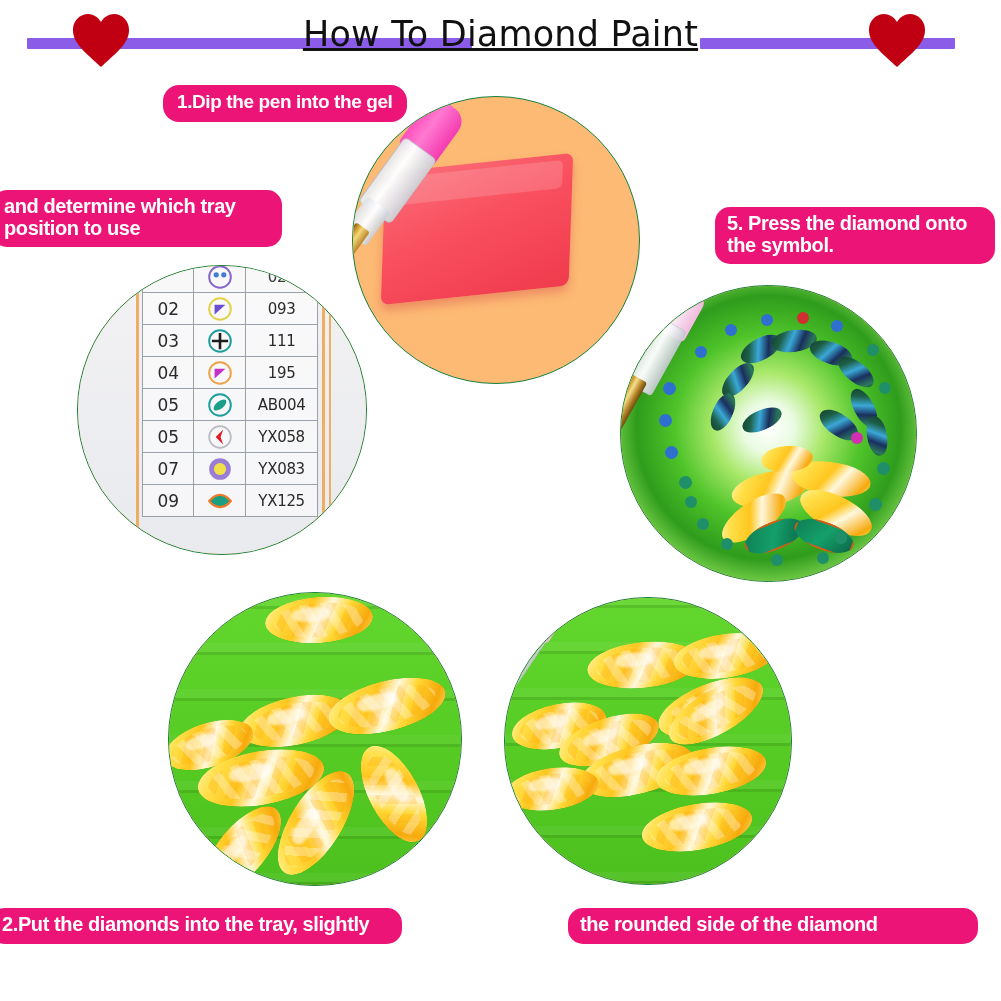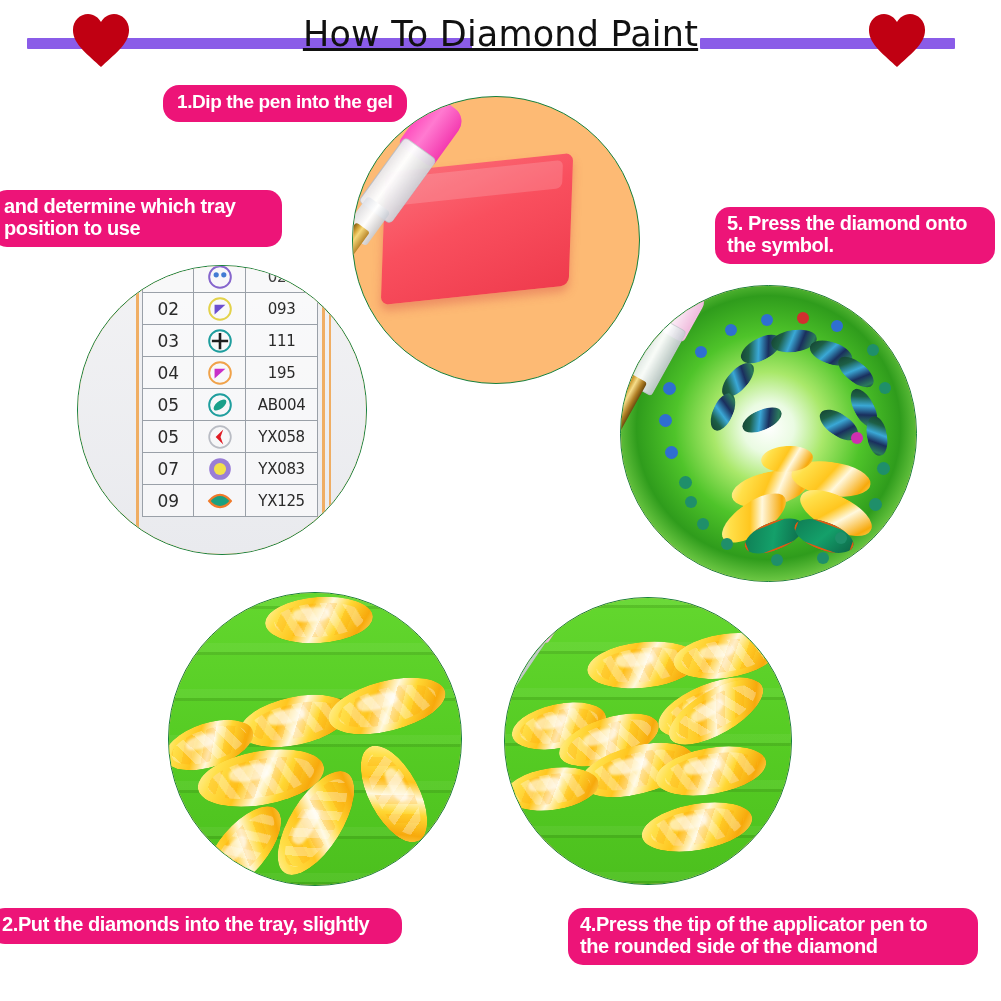--- a/index.html
+++ b/index.html
@@ -419,17 +419,16 @@
         </div>
       <div class="pen5" style="left:22px; top:-18px; transform:rotate(34deg);">
         <div class="p-cap"></div>
         <div class="p-bar"></div>
         <div class="p-tip"></div>
       </div>
     </div>
   </div>
 
   <div class="label" id="label4">
-    <span>4.Press the tip of the applicator pen to</span>
     <span>the rounded side of the diamond</span>
   </div>
 
 </div>
 
 </body></html>

